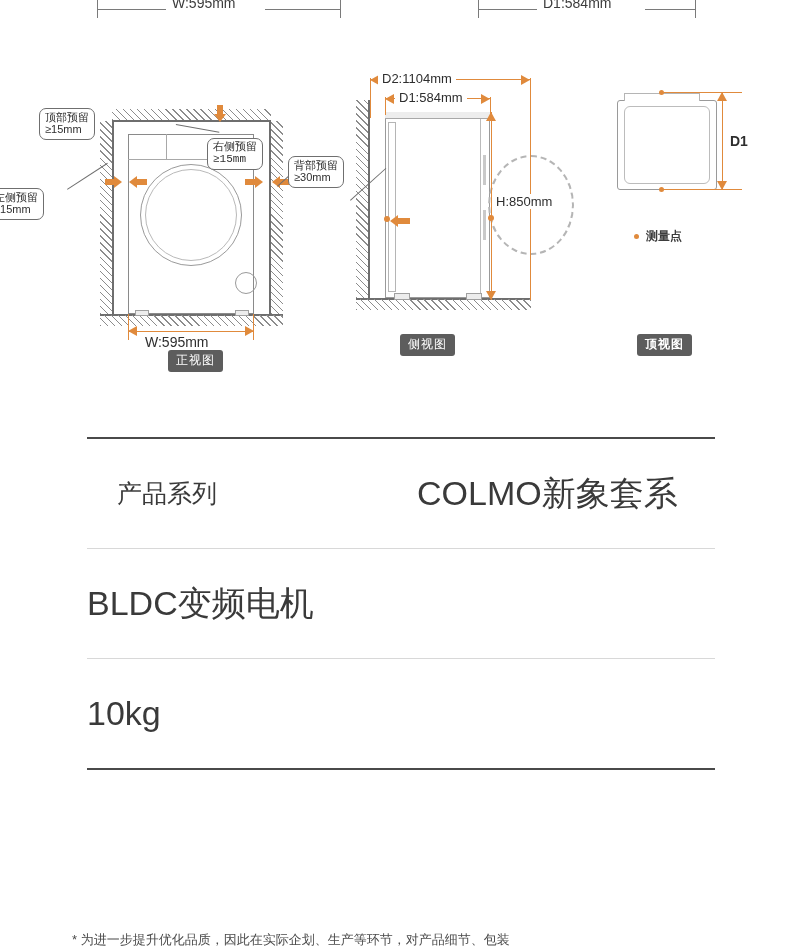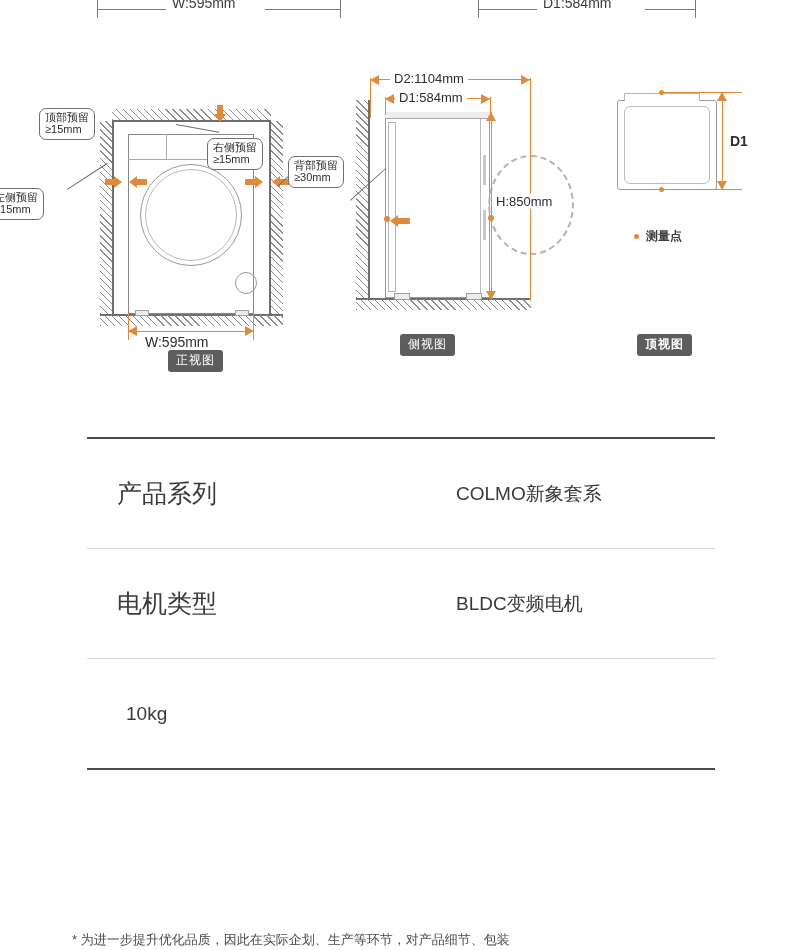--- a/index.html
+++ b/index.html
@@ -71,21 +71,21 @@
 
   .legend{position:absolute;font-size:12px;color:#3c3c3c;white-space:nowrap;}
   .legend .ldot{display:inline-block;width:5px;height:5px;border-radius:50%;background:#e08a3c;vertical-align:middle;margin-right:7px;}
 
   
   .spec{position:absolute;left:87px;top:437px;width:628px;}
   .spec .rule-top{height:2px;background:#4a4a4a;}
   .spec .row{display:flex;align-items:center;height:109px;border-bottom:1px solid #d8d8d8;}
   .spec .row:last-child{border-bottom:2px solid #4a4a4a;}
   .spec .k{width:330px;padding-left:30px;font-size:25px;color:#3a3a3a;box-sizing:border-box;}
-  .spec .v{flex:1;font-size:19px;color:#3a3a3a;margin-left:39px;}
+  .spec .v{flex:1;font-size:34px;color:#3a3a3a;}
 
   .footnote{
     position:absolute;left:72px;top:931px;width:700px;
     font-size:13px;color:#4a4a4a;white-space:nowrap;overflow:hidden;
   }
 </style>
 </head>
 <body>
 
 <div class="stage">
@@ -160,21 +160,21 @@
         <div class="stem" style="left:7px;top:3px;width:10px;height:6px;"></div>
       </div>
 
       <div class="leader" style="left:176px;top:48px;width:44px;transform:rotate(10deg);"></div>
       <div class="callout" style="left:39px;top:32px;">
         <div>顶部预留</div>
         <div>≥15mm</div>
       </div>
 
       <div class="leader" style="left:277px;top:110px;width:38px;transform:rotate(-42deg);"></div>
-      <div class="callout" style="left:207px;top:62px;">
+      <div class="callout" style="left:207px;top:62px;font-family:Liberation Mono, monospace;">
         <div>右侧预留</div>
         <div>≥15mm</div>
       </div>
 
       <div class="leader" style="left:67px;top:113px;width:48px;transform:rotate(-33deg);"></div>
       <div class="callout" style="left:-12px;top:112px;">
         <div>左侧预留</div>
         <div>≥15mm</div>
       </div>
 
@@ -228,21 +228,21 @@
 
       <div class="odim" style="left:30px;top:18px;width:1px;height:40px;"></div>
       <div class="odim" style="left:190px;top:18px;width:1px;height:222px;"></div>
       <div class="odim" style="left:30px;top:19px;width:160px;height:1.4px;"></div>
       <div class="arr" style="left:30px;top:15px;">
         <div class="head" style="left:0;top:0;border-top:5px solid transparent;border-bottom:5px solid transparent;border-right:9px solid #e08a3c;"></div>
       </div>
       <div class="arr" style="left:181px;top:15px;">
         <div class="head" style="left:0;top:0;border-top:5px solid transparent;border-bottom:5px solid transparent;border-left:9px solid #e08a3c;"></div>
       </div>
-      <div class="odim-lbl" style="left:50px;top:11px;">D2:1104mm</div>
+      <div class="odim-lbl" style="left:38px;top:11px;">D2:1104mm</div>
 
       <div class="odim" style="left:45px;top:37px;width:1px;height:18px;"></div>
       <div class="odim" style="left:150px;top:37px;width:1px;height:18px;"></div>
       <div class="odim" style="left:45px;top:38px;width:105px;height:1.4px;"></div>
       <div class="arr" style="left:45px;top:34px;">
         <div class="head" style="left:0;top:0;border-top:5px solid transparent;border-bottom:5px solid transparent;border-right:9px solid #e08a3c;"></div>
       </div>
       <div class="arr" style="left:141px;top:34px;">
         <div class="head" style="left:0;top:0;border-top:5px solid transparent;border-bottom:5px solid transparent;border-left:9px solid #e08a3c;"></div>
       </div>
@@ -293,21 +293,20 @@
   </div>
 
   <div class="spec">
     <div class="rule-top"></div>
 
     <div class="row">
       <div class="k">产品系列</div>
       <div class="v">COLMO新象套系</div>
     </div>
     <div class="row">
-      <div class="k">电机类型</div>
       <div class="v">BLDC变频电机</div>
     </div>
     <div class="row">
       <div class="v">10kg</div>
     </div>
   </div>
 
   <div class="footnote">* 为进一步提升优化品质，因此在实际企划、生产等环节，对产品细节、包装</div>
 
 </div>

